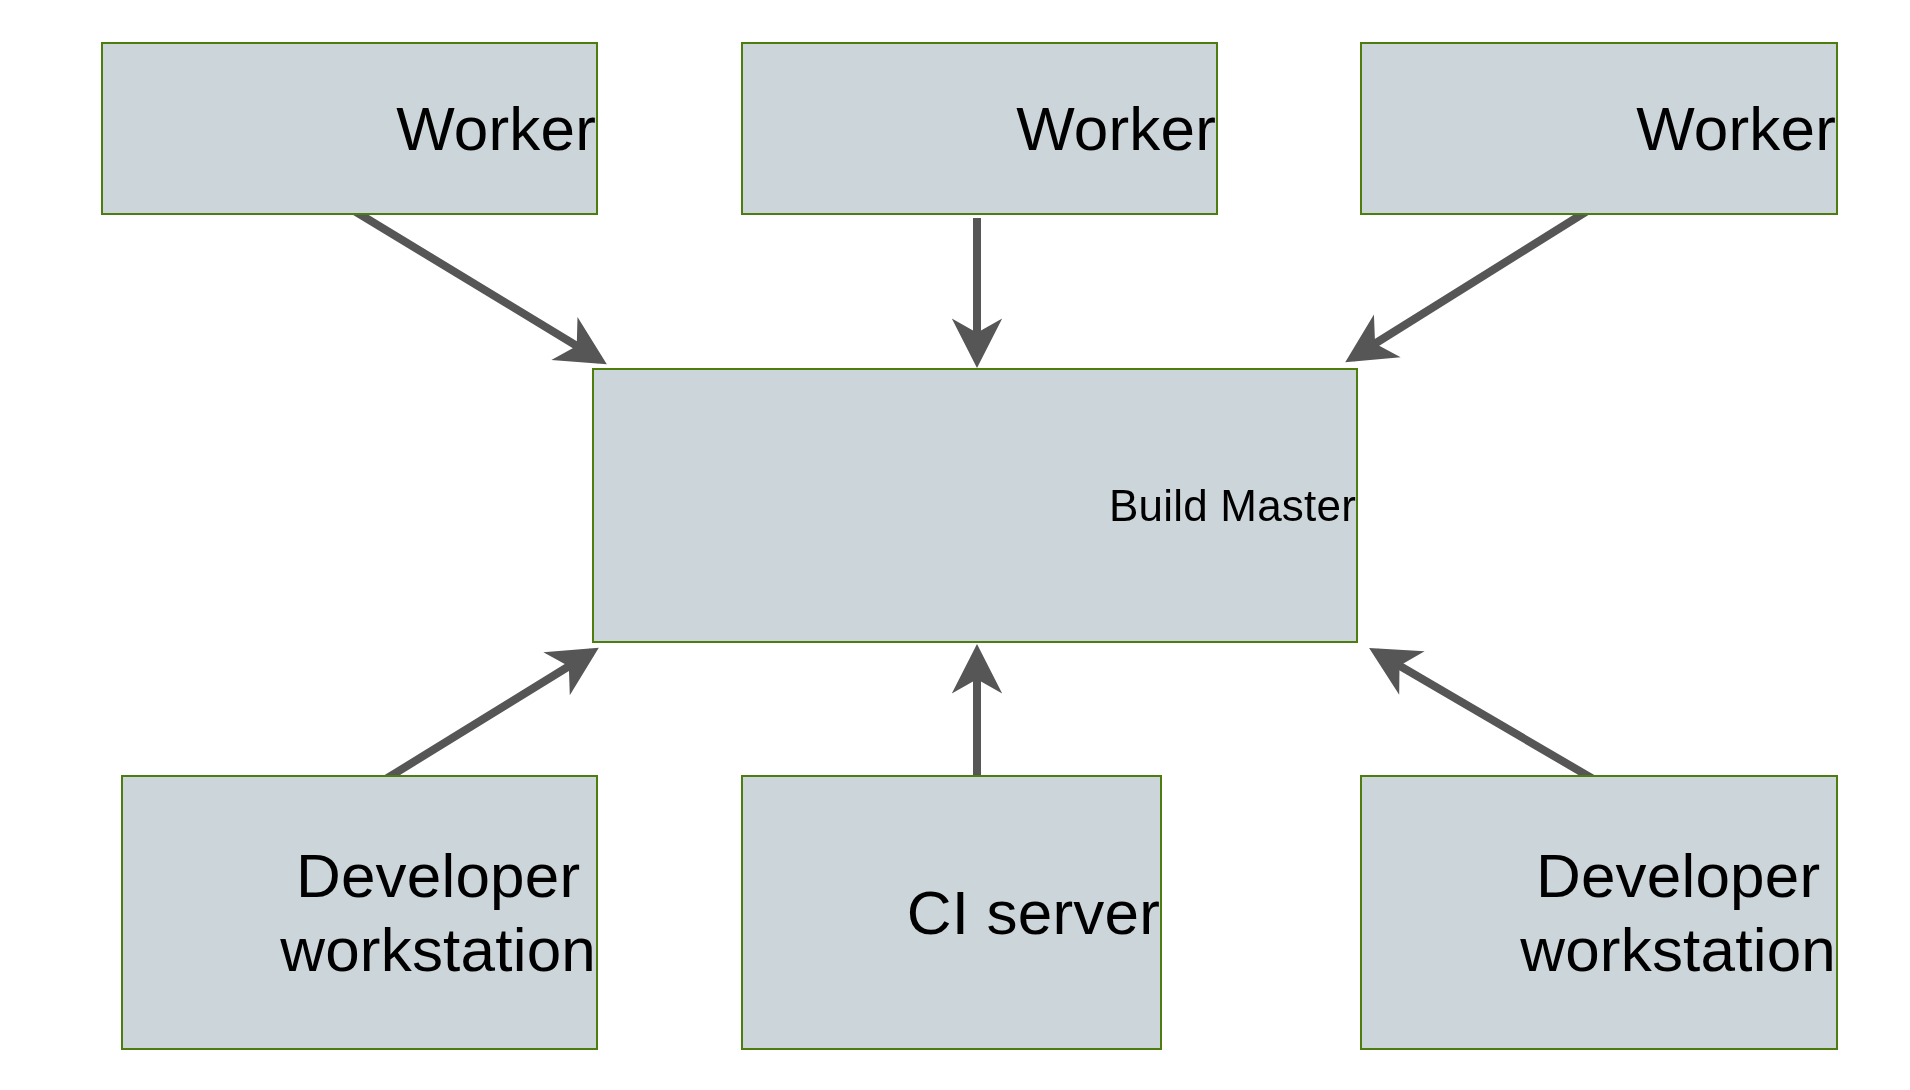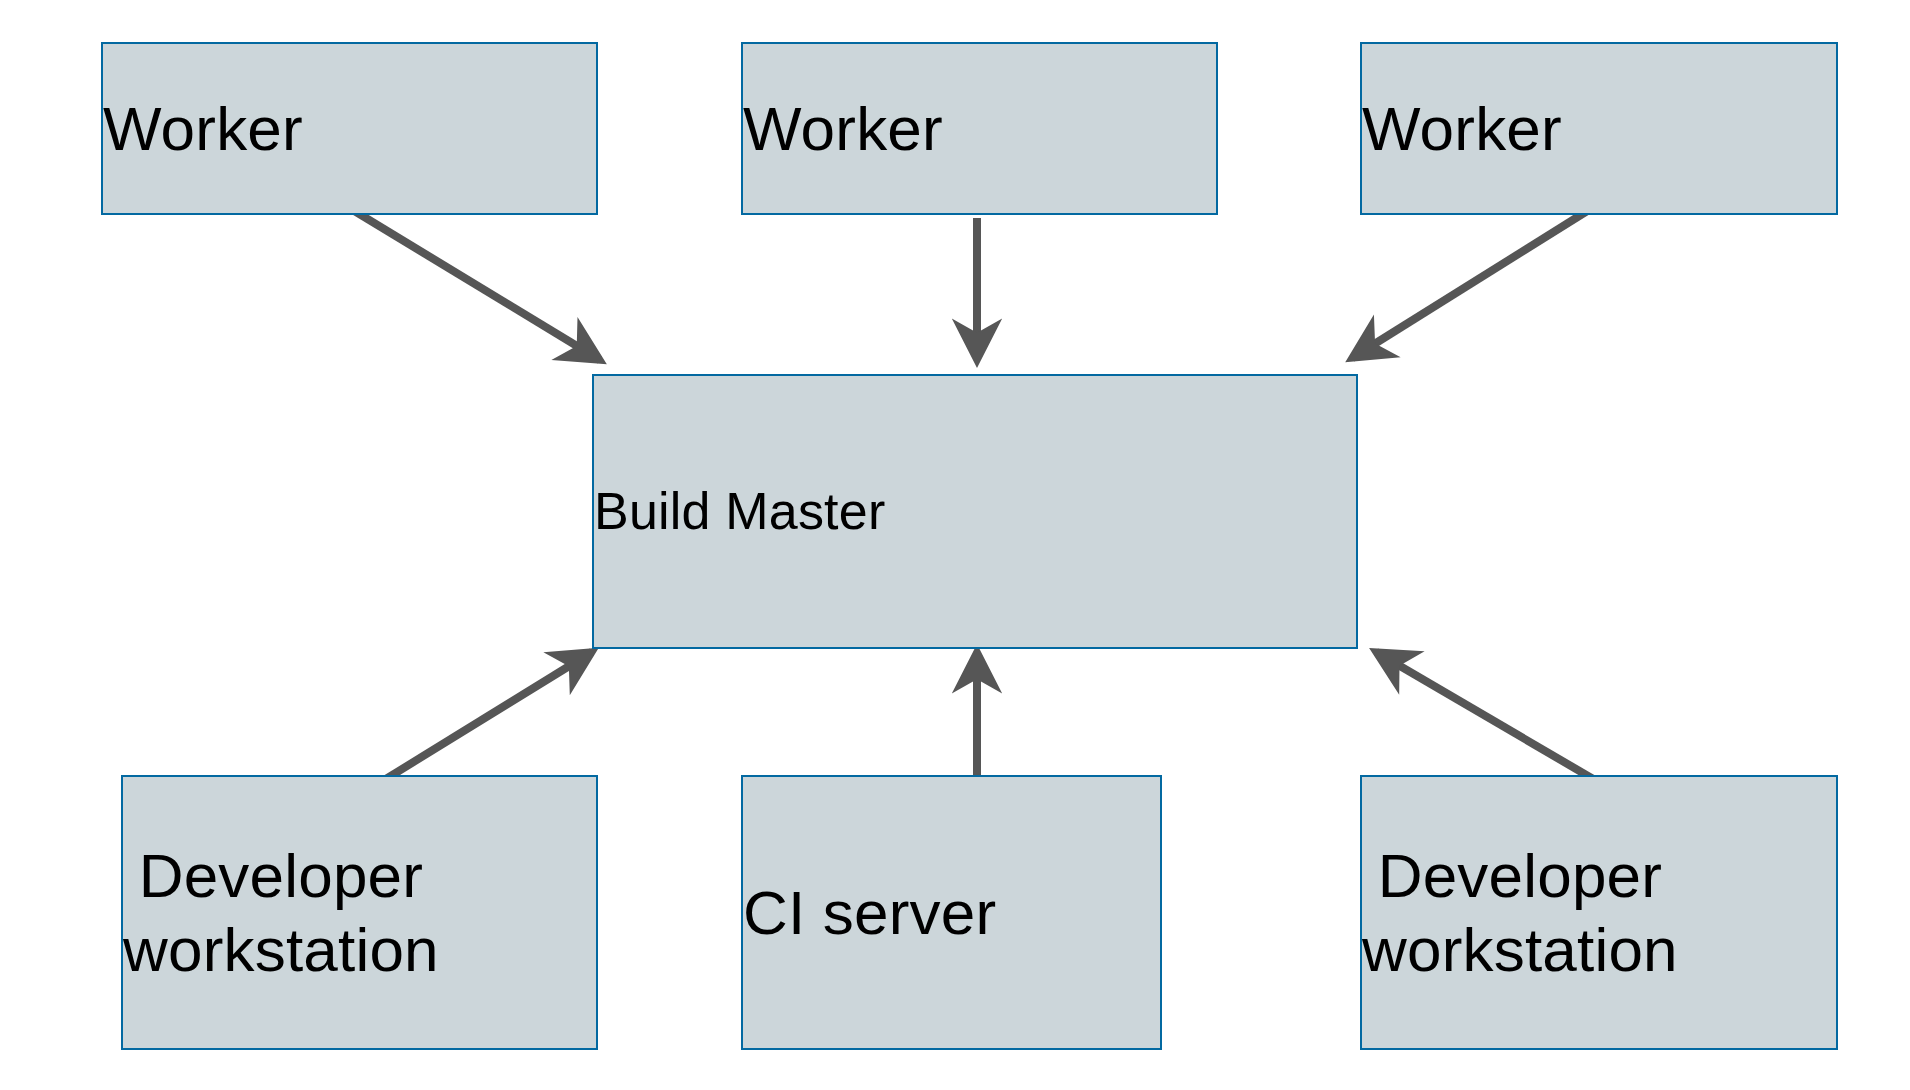--- a/index.html
+++ b/index.html
@@ -23,42 +23,42 @@
     left: 0;
     top: 0;
     width: 1910px;
     height: 1090px;
     pointer-events: none;
   }
   .node {
     position: absolute;
     box-sizing: border-box;
     background: #ccd6da;
-    border: 2px solid #0369a1;
+    border: 2px solid #4d7c0f;
     display: flex;
     align-items: center;
-    justify-content: flex-start;
+    justify-content: flex-end;
     text-align: center;
     color: #000000;
     font-weight: 400;
     line-height: 1.18;
     letter-spacing: 0.2px;
     white-space: pre-line;
     z-index: 2;
   }
   .node-label {
     display: block;
     white-space: pre-line;
   }
   
   #node-worker-1 { left: 101px;  top: 42px;  width: 497px; height: 173px; font-size: 62px; }
   #node-worker-2 { left: 741px;  top: 42px;  width: 477px; height: 173px; font-size: 62px; }
   #node-worker-3 { left: 1360px; top: 42px;  width: 478px; height: 173px; font-size: 62px; }
   
-  #node-build-master { left: 592px; top: 368px; width: 766px; height: 275px; font-size: 52px; margin-top: 6px; }
+  #node-build-master { left: 592px; top: 368px; width: 766px; height: 275px; font-size: 44px; }
   
   #node-dev-workstation-1 { left: 121px;  top: 775px; width: 477px; height: 275px; font-size: 62px; }
   #node-ci-server        { left: 741px;  top: 775px; width: 421px; height: 275px; font-size: 62px; }
   #node-dev-workstation-2 { left: 1360px; top: 775px; width: 478px; height: 275px; font-size: 62px; }
 </style>
 </head>
 <body>
 
 <div id="canvas">
 

